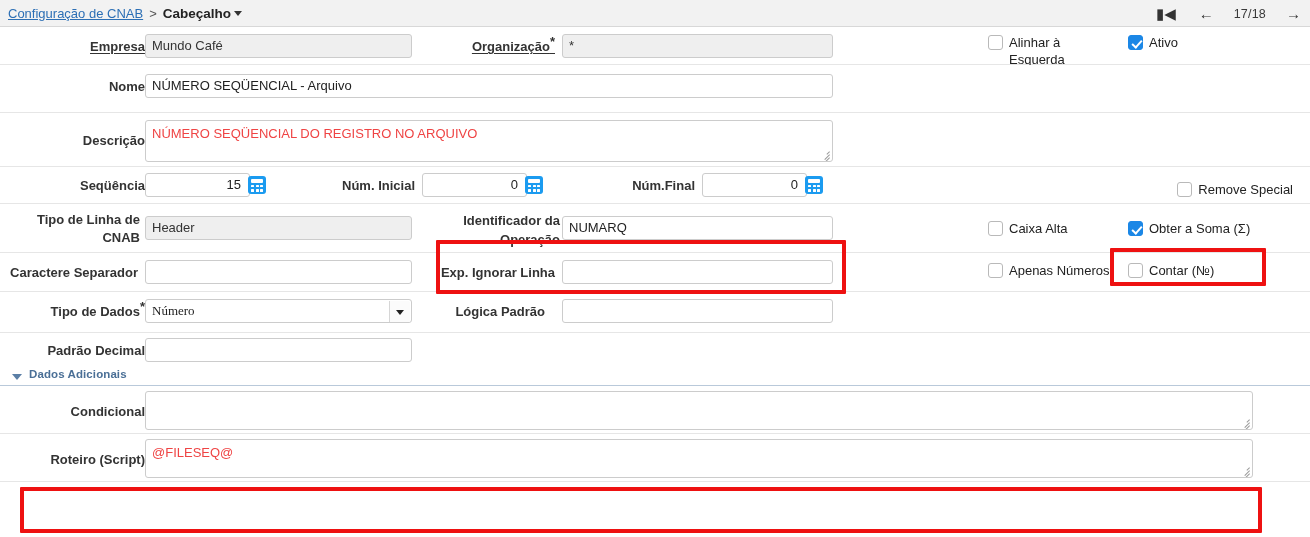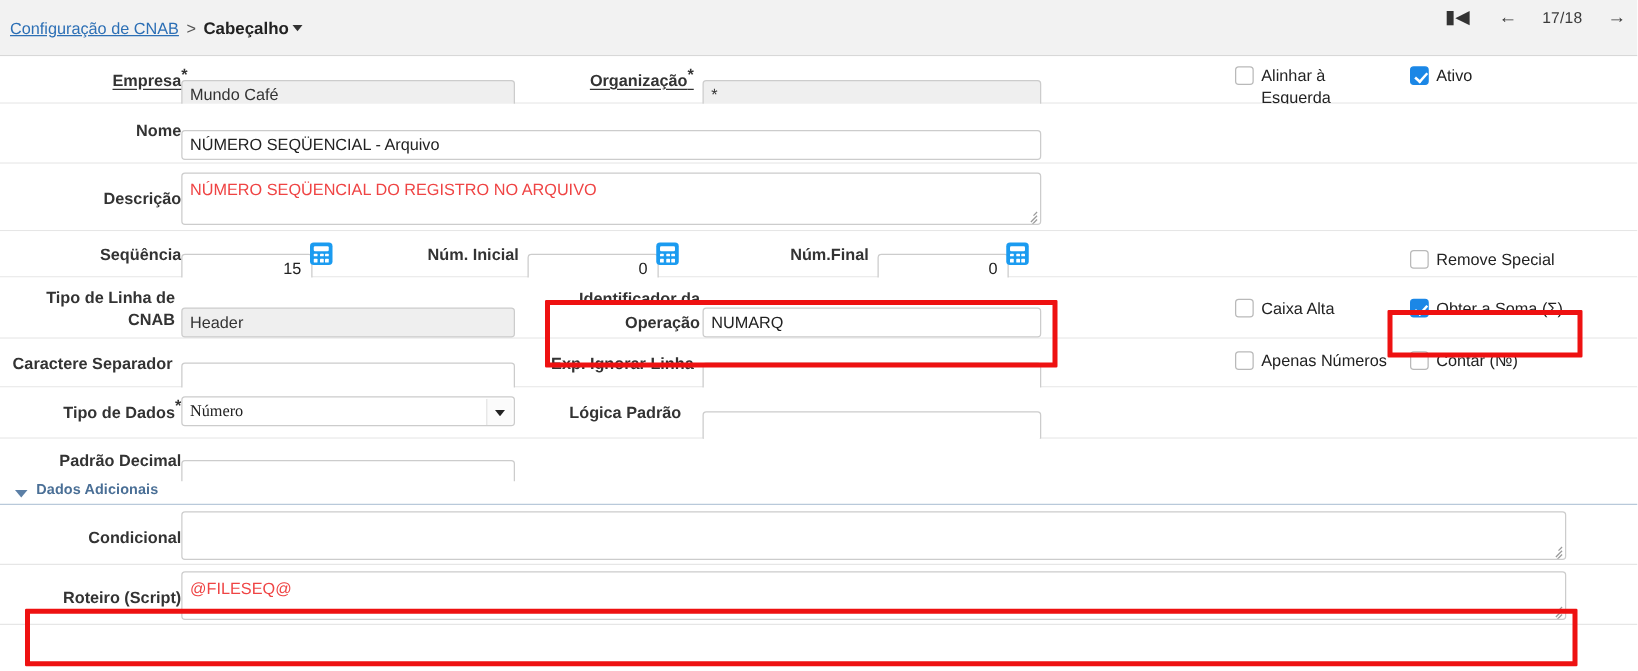--- a/index.html
+++ b/index.html
@@ -7,21 +7,21 @@
     margin: 0; padding: 0;
     width: 1310px; height: 537px;
     background: #ffffff;
     font-family: "Liberation Sans", sans-serif;
     overflow: hidden;
   }
 
   
   .topbar {
     position: relative;
-    height: 45px;
+    height: 27px;
     background: #f2f2f2;
     border-bottom: 1px solid #d8d8d8;
     display: flex;
     align-items: center;
     padding: 0 8px;
   }
   .crumb-link {
     color: #2c6fb5;
     font-size: 13px;
     text-decoration: underline;
@@ -106,21 +106,20 @@
     border: 1px solid #ccc;
     border-radius: 3px;
     background: #fff;
     font-size: 13px;
     color: #222;
     padding: 0 6px;
     line-height: 22px;
     font-family: "Liberation Sans", sans-serif;
     white-space: nowrap;
     overflow: hidden;
-    margin-top: 12px;
   }
   .inp.ro {
     background: #efefef;
     color: #333;
   }
   .inp.num {
     text-align: right;
     padding-right: 8px;
   }
   .ta {
@@ -373,21 +372,21 @@
         <span class="keys">
           <b></b>
           <b></b>
           <b></b>
           <b></b>
           <b></b>
           <b></b>
         </span>
       </div>
 
-    <div class="cbx" style="left:1128px; top:14px; width:165px;">
+    <div class="cbx" style="left:1128px; top:14px; width:165px;justify-content:flex-end;">
       <span class="box"></span>
       <span class="txt">Remove Special</span>
     </div>
   </div>
 
   <div class="row" style="height:49px;">
     <div class="lbl" style="left:0px; top:7px; width:140px; line-height:18px;">Tipo de Linha de CNAB</div>
     <div class="inp ro" style="left:145px; top:12px; width:267px;">Header</div>
 
     <div class="lbl" style="left:440px; top:7px; width:120px; line-height:19px;">Identificador da Operação</div>

